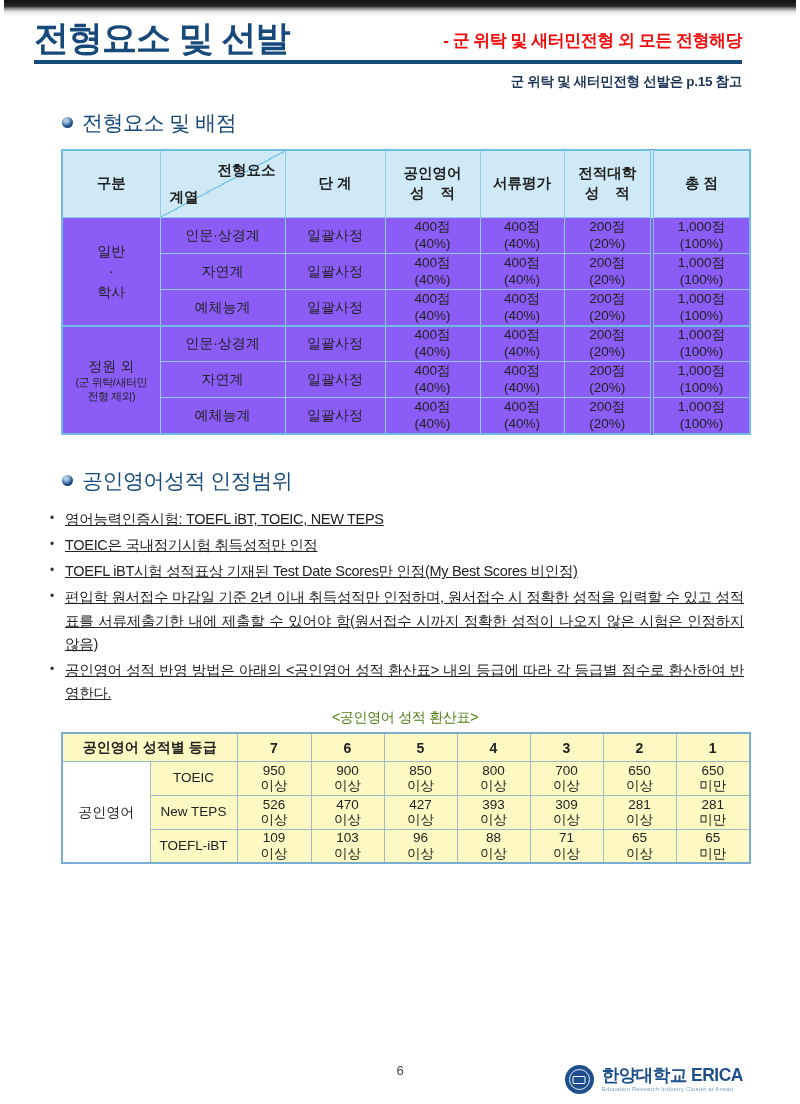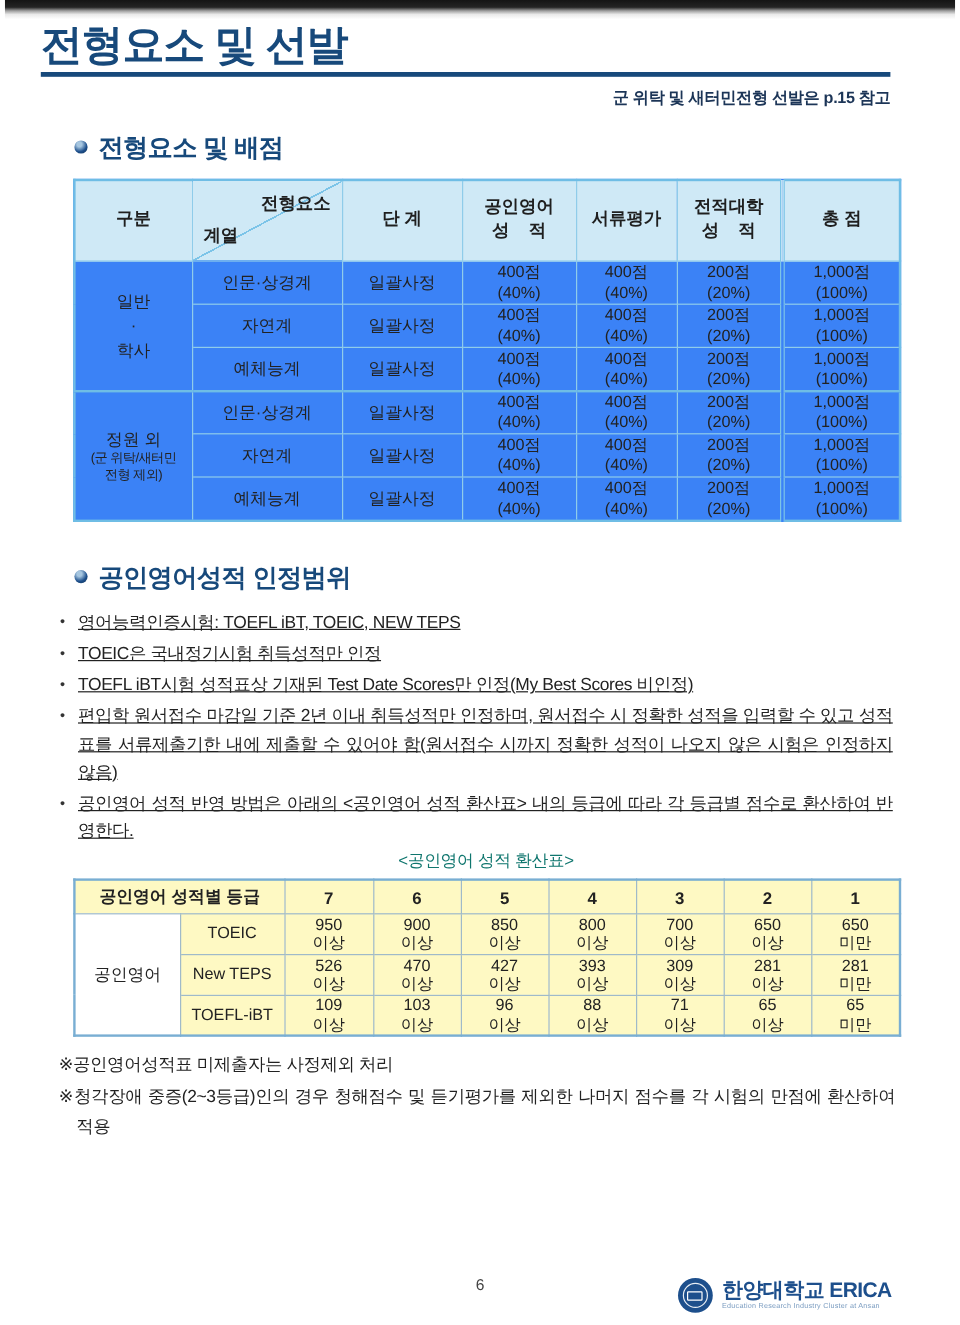--- a/index.html
+++ b/index.html
@@ -10,27 +10,27 @@
   
   .topbar { height:16px; background:linear-gradient(180deg,#141414 0px,#242424 6px,#9e9e9e 9px,#e9e9e9 12px,#ffffff 16px); }
 
   
   .header { margin:4px 54px 0 30px; display:flex; align-items:flex-end; justify-content:space-between; border-bottom:4px solid #17497b; padding-bottom:3px; }
   .page-title { font-size:35px; font-weight:bold; color:#17497b; line-height:1.05; letter-spacing:-1px; }
   .scope-note { font-size:17px; font-weight:bold; color:#f30b0b; padding-bottom:5px; letter-spacing:-0.5px; }
   .ref-note { margin:9px 54px 0 0; text-align:right; font-size:13.5px; font-weight:bold; color:#1c3557; letter-spacing:-0.3px; }
 
   
-  .sec-heading { display:flex; align-items:center; gap:9px; margin:18px 0 0 58px; font-size:21px; font-weight:bold; color:#17497b; letter-spacing:-0.5px; }
+  .sec-heading { display:flex; align-items:center; gap:9px; margin:18px 0 0 58px; font-size:21px; font-weight:normal; color:#17497b; letter-spacing:-0.5px; }
   .sec-heading.second { margin-top:32px; }
   .bullet-ball { width:11px; height:11px; border-radius:50%; background:radial-gradient(circle at 38% 30%, #a6c6e0 0 20%, #1d4f8c 60%, #10304f 100%); flex:0 0 auto; }
 
   
   table { border-collapse:collapse; table-layout:fixed; }
-  .t1 { width:688px; margin:12px 0 0 57px; border:2px solid #6fbde5; background:#3b82f6; }
+  .t1 { width:688px; margin:12px 0 0 57px; border:2px solid #6fbde5; background:#8b5cf6; }
   .t1 th, .t1 td { border:1px solid #8fccea; text-align:center; vertical-align:middle; }
   .t1 th { background:#cfe9f6; height:68px; font-size:14.5px; font-weight:bold; color:#1f1f1f; line-height:1.35; }
   .t1 td { height:36px; font-size:13.5px; line-height:1.25; color:#222; }
   .t1 .pre { white-space:pre; }
   .t1 th.diag { position:relative; padding:0; }
   .diag-slash { position:absolute; inset:0; background:linear-gradient(to bottom right, transparent calc(50% - 0.7px), #7cc4e8 calc(50% - 0.7px), #7cc4e8 calc(50% + 0.7px), transparent calc(50% + 0.7px)); }
   .diag-top { position:absolute; top:10px; right:9px; }
   .diag-bottom { position:absolute; bottom:10px; left:9px; }
   .t1 .dbl { border-left:4px double #7cc4e8; }
   .t1 .grp { font-size:14px; line-height:1.45; }
@@ -38,21 +38,21 @@
   .t1 tr.g2start td { border-top:2px solid #6fbde5; }
   .t1 .track, .t1 .stage { font-size:14px; }
 
   
   .bullets { margin:13px 52px 0 46px; }
   .bullet-item { display:flex; gap:7px; font-size:14.5px; line-height:1.6; letter-spacing:-0.3px; margin-bottom:3px; color:#222; }
   .b-dot { flex:0 0 auto; width:8px; color:#333; font-size:12px; padding-top:1px; }
   .b-text { flex:1; text-align:justify;text-decoration:underline; }
 
   
-  .t2-caption { width:688px; margin:4px 0 0 57px; text-align:center; font-size:14px; color:#0f766e; letter-spacing:-0.3px; }
+  .t2-caption { width:688px; margin:4px 0 0 57px; text-align:center; font-size:14px; color:#4d7c0f; letter-spacing:-0.3px; }
   .t2 { width:688px; margin:5px 0 0 57px; border:2px solid #79aed3; }
   .t2 th, .t2 td { border:1px solid #9fbac9; text-align:center; vertical-align:middle; background:#fef9c3; color:#222; }
   .t2 th { height:28px; font-size:14px; font-weight:bold; }
   .t2 td { height:34px; font-size:13.5px; line-height:1.15; }
   .t2 .t2-grp { background:#ffffff; font-size:14px; }
   .t2 .t2-test { font-size:13.5px; }
 
   
   .notes { margin:12px 50px 0 45px; }
   .note-item { font-size:14.5px; line-height:1.75; letter-spacing:-0.3px; color:#222; padding-left:1em; text-indent:-1em; text-align:justify; }
@@ -68,20 +68,21 @@
 </style>
 </head>
 <body>
 
 <div class="page">
 
   <div class="topbar"></div>
 
   <div class="header">
     <h1 class="page-title">전형요소 및 선발</h1>
+    <div class="scope-note">- 군 위탁 및 새터민전형 외 모든 전형해당</div>
   </div>
   <div class="ref-note">군 위탁 및 새터민전형 선발은 p.15 참고</div>
 
   <div class="sec-heading">
     <span class="bullet-ball"></span>
     <span>전형요소 및 배점</span>
   </div>
 
   <table class="t1">
     <colgroup>
@@ -250,24 +251,20 @@
       <td><span>103</span><br><span>이상</span></td>
       <td><span>96</span><br><span>이상</span></td>
       <td><span>88</span><br><span>이상</span></td>
       <td><span>71</span><br><span>이상</span></td>
       <td><span>65</span><br><span>이상</span></td>
       <td><span>65</span><br><span>미만</span></td>
     </tr>
     </tbody>
   </table>
 
-  <div class="notes">
-    <div class="note-item">※공인영어성적표 미제출자는 사정제외 처리</div>
-    <div class="note-item">※청각장애 중증(2~3등급)인의 경우 청해점수 및 듣기평가를 제외한 나머지 점수를 각 시험의 만점에 환산하여 적용</div>
-  </div>
 
   <div class="pagenum">6</div>
 
   <div class="logo">
     <div class="seal"></div>
     <div>
       <div class="logo-text">한양대학교 ERICA</div>
       <div class="logo-sub">Education Research Industry Cluster at Ansan</div>
     </div>
   </div>

